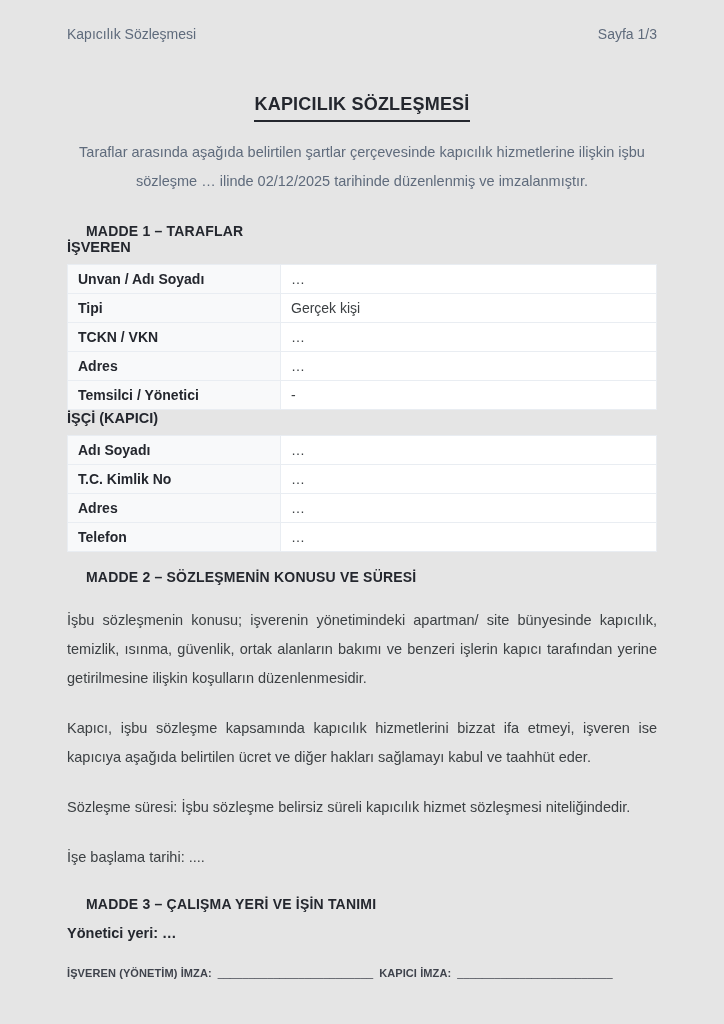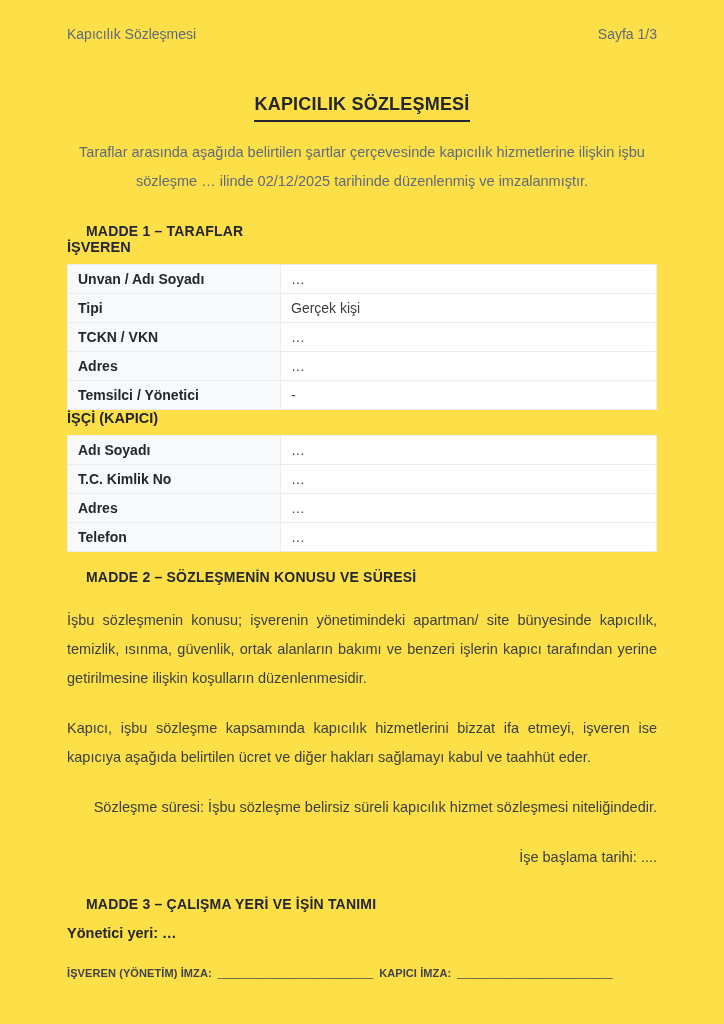--- a/index.html
+++ b/index.html
@@ -5,21 +5,21 @@
   * { margin: 0; padding: 0; box-sizing: border-box; }
   html, body { background: #ffffff; }
   body {
     width: 724px; height: 1024px;
     font-family: "Liberation Sans", sans-serif;
     color: #3c4043;
   }
   .page {
     position: relative;
     width: 724px; height: 1024px;
-    background: #fde047;
+    background: #e5e5e5;
     overflow: hidden;
   }
   .content { padding: 26px 67px 0 67px; }
 
   .doc-header {
     display: flex;
     justify-content: space-between;
     align-items: baseline;
     font-size: 14px;
     line-height: 16px;
@@ -87,21 +87,21 @@
   }
   td.val { color: #3c4043; background: #ffffff; }
 
   .para {
     margin-top: 21px;
     font-size: 14.5px;
     line-height: 29px;
     color: #3c4043;
     text-align: justify;
   }
-  .para.single { text-align: right; }
+  .para.single { text-align: left; }
   .workplace {
     margin-top: 13px;
     font-size: 14.5px;
     line-height: 17px;
     font-weight: bold;
     color: #24272e;
   }
 
   .sig-footer {
     position: absolute;

